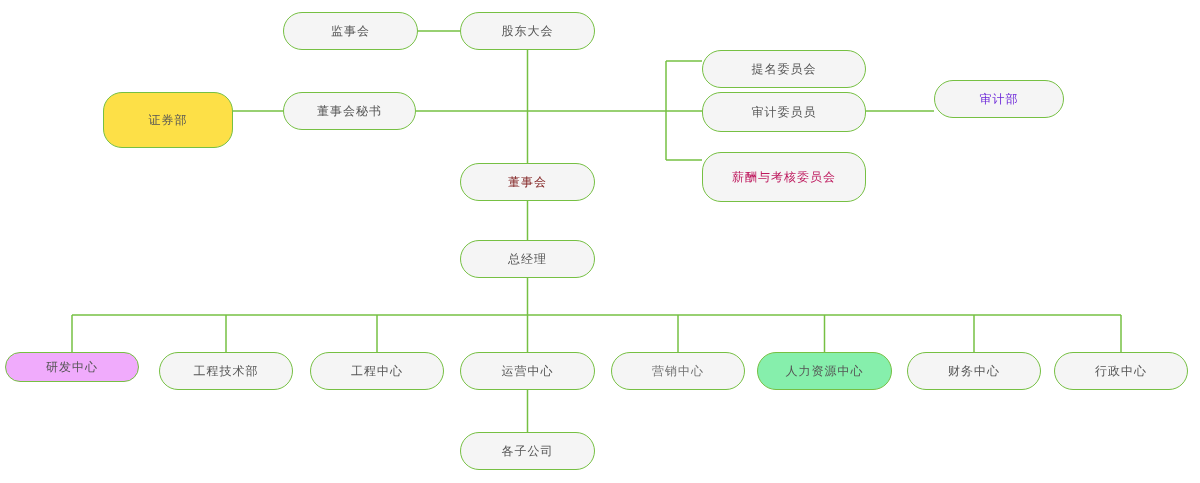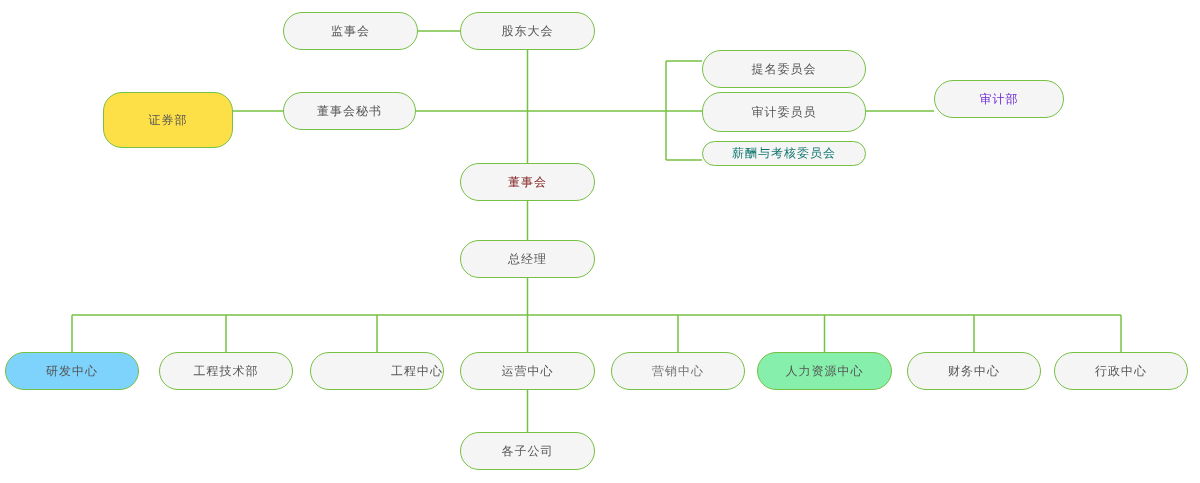--- a/index.html
+++ b/index.html
@@ -71,39 +71,39 @@
       </div>
       <div class="node" style="left: 283px; top: 92px; width: 133px; height: 38px; background: rgb(245, 245, 245); border: 1.5px solid rgb(118, 192, 67); color: rgb(85, 85, 85);">
         <span>董事会秘书</span>
       </div>
       <div class="node" style="left: 702px; top: 42px; width: 164px; height: 38px; background: rgb(245, 245, 245); border: 1.5px solid rgb(118, 192, 67); color: rgb(85, 85, 85); margin-top: 8px;">
         <span>提名委员会</span>
       </div>
       <div class="node" style="left: 702px; top: 92px; width: 164px; height: 40px; background: rgb(245, 245, 245); border: 1.5px solid rgb(118, 192, 67); color: rgb(85, 85, 85);">
         <span>审计委员员</span>
       </div>
-      <div class="node" style="left: 702px; top: 141px; width: 164px; height: 25px; background: rgb(245, 245, 245); border: 1.5px solid rgb(118, 192, 67); color: #0f766e;">
+      <div class="node" style="left: 702px; top: 152px; width: 164px; height: 50px; background: rgb(245, 245, 245); border: 1.5px solid rgb(118, 192, 67); color: #be185d;">
         <span>薪酬与考核委员会</span>
       </div>
       <div class="node" style="left: 934px; top: 80px; width: 130px; height: 38px; background: rgb(245, 245, 245); border: 1.5px solid rgb(118, 192, 67); color: #6d28d9;">
         <span>审计部</span>
       </div>
       <div class="node" style="left: 460px; top: 163px; width: 135px; height: 38px; background: rgb(245, 245, 245); border: 1.5px solid rgb(118, 192, 67); color: #7f1d1d;">
         <span>董事会</span>
       </div>
       <div class="node" style="left: 460px; top: 240px; width: 135px; height: 38px; background: rgb(245, 245, 245); border: 1.5px solid rgb(118, 192, 67); color: rgb(85, 85, 85);">
         <span>总经理</span>
       </div>
-      <div class="node" style="left: 5px; top: 352px; width: 134px; height: 38px; background: #7dd3fc; border: 1.5px solid rgb(118, 192, 67); color: rgb(85, 85, 85);">
+      <div class="node" style="left: 5px; top: 352px; width: 134px; height: 30px; background: #f0abfc; border: 1.5px solid rgb(118, 192, 67); color: rgb(85, 85, 85);">
         <span>研发中心</span>
       </div>
       <div class="node" style="left: 159px; top: 352px; width: 134px; height: 38px; background: rgb(245, 245, 245); border: 1.5px solid rgb(118, 192, 67); color: rgb(85, 85, 85);">
         <span>工程技术部</span>
       </div>
-      <div class="node" style="left: 310px; top: 352px; width: 134px; height: 38px; background: rgb(245, 245, 245); border: 1.5px solid rgb(118, 192, 67); color: rgb(85, 85, 85); justify-content: flex-end;">
+      <div class="node" style="left: 310px; top: 352px; width: 134px; height: 38px; background: rgb(245, 245, 245); border: 1.5px solid rgb(118, 192, 67); color: rgb(85, 85, 85);">
         <span>工程中心</span>
       </div>
       <div class="node" style="left: 460px; top: 352px; width: 135px; height: 38px; background: rgb(245, 245, 245); border: 1.5px solid rgb(118, 192, 67); color: rgb(85, 85, 85);">
         <span>运营中心</span>
       </div>
       <div class="node" style="left: 611px; top: 352px; width: 134px; height: 38px; background: rgb(245, 245, 245); border: 1.5px solid rgb(118, 192, 67); color: #737373;">
         <span>营销中心</span>
       </div>
       <div class="node" style="left: 757px; top: 352px; width: 135px; height: 38px; background: #86efac; border: 1.5px solid rgb(118, 192, 67); color: rgb(85, 85, 85);">
         <span>人力资源中心</span>

